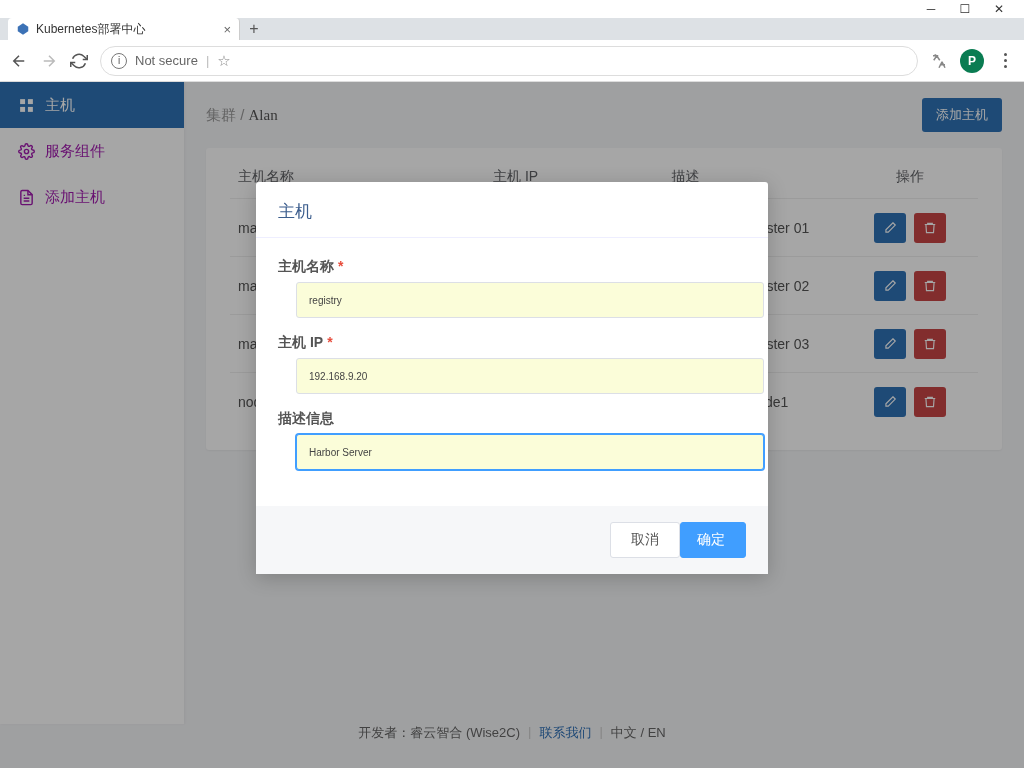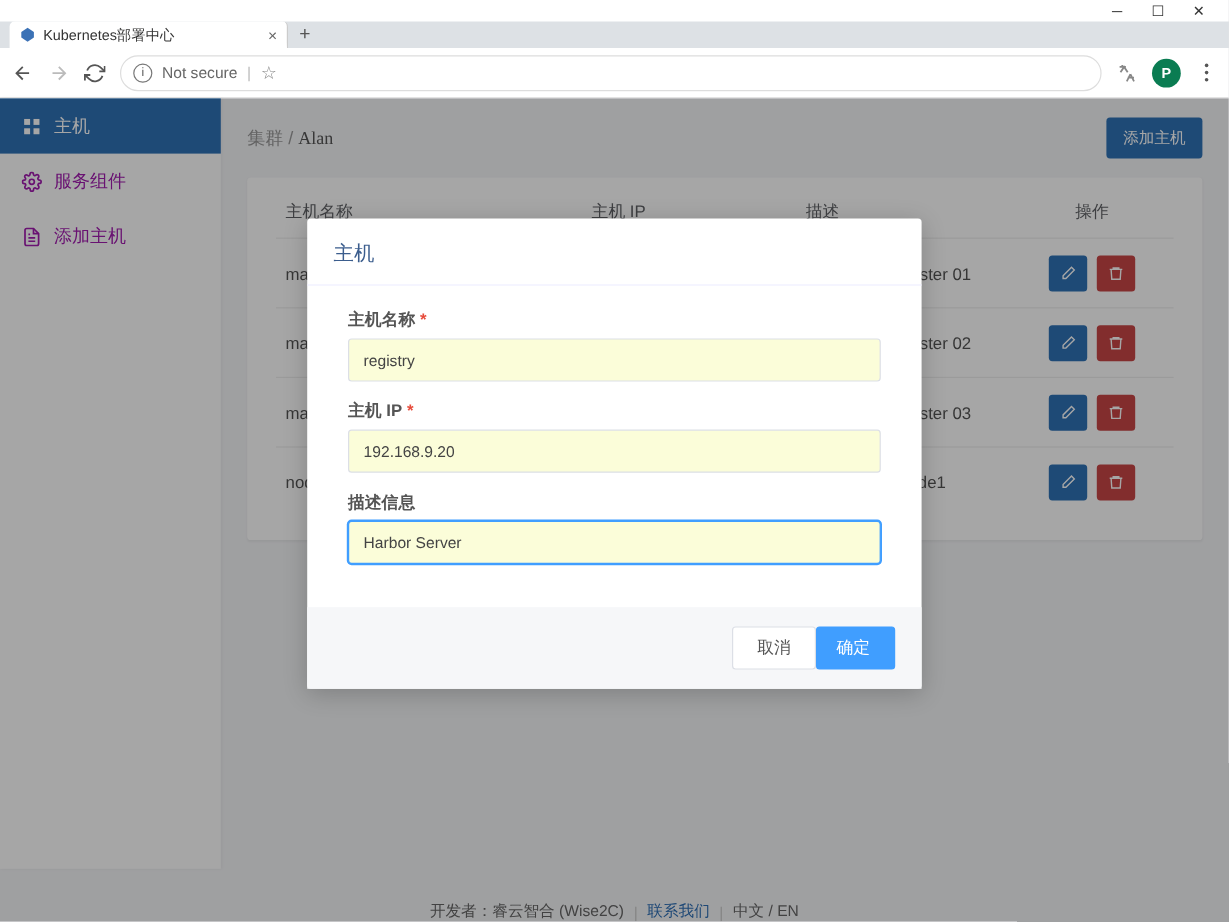--- a/index.html
+++ b/index.html
@@ -55,33 +55,33 @@
 .col3 { flex: 1.4; }
 .col4 { width: 120px; text-align: center; }
 
 .trow { display: flex; align-items: center; height: 58px; border-top: 1px solid #eee; padding: 0 8px; font-size: 14px; color: #555; }
 .actions { display: flex; gap: 8px; justify-content: center; }
 .btn-icon { width: 32px; height: 30px; border-radius: 3px; display: flex; align-items: center; justify-content: center; color: #fff; }
 .btn-edit { background: #2e72b6; }
 .btn-del { background: #c84646; }
 
 
-.footer { height: 44px; display: flex; align-items: flex-end; justify-content: center; font-size: 13px; color: #666; gap: 8px; }
+.footer { height: 44px; display: flex; align-items: flex-start; justify-content: center; font-size: 13px; color: #666; gap: 8px; }
 .footer a { color: #2e6fb5; text-decoration: none; }
 .footer .sep { color: #ccc; }
 
 
 .overlay { position: absolute; inset: 0; background: rgba(0,0,0,0.35); display: flex; align-items: flex-start; justify-content: center; }
 .modal { width: 512px; background: #fff; border-radius: 3px; margin-top: 100px; box-shadow: 0 4px 20px rgba(0,0,0,0.2); display: flex; flex-direction: column; }
 .modal-header { padding: 18px 22px 14px; border-bottom: 1px solid #eef; font-size: 17px; color: #3b5d8d; }
-.modal-body { padding: 20px 34px; }
+.modal-body { padding: 20px 22px; }
 .form-group { margin-bottom: 16px; }
 .form-label { font-size: 14px; color: #555; margin-bottom: 6px; display: block; font-weight: 600; }
 .req { color: #e74c3c; margin-left: 4px; }
-.form-input { width: 100%; height: 36px; border: 1px solid #dcdfe6; border-radius: 3px; padding: 0 12px; font-size: 13px; background: #fbfdd9; color: #444; }
+.form-input { width: 100%; height: 36px; border: 1px solid #dcdfe6; border-radius: 3px; padding: 0 12px; font-size: 10px; background: #fbfdd9; color: #444; margin-left: 18px; }
 .form-input.focused { border-color: #409eff; box-shadow: 0 0 0 1px #409eff; }
 .modal-footer { background: #f6f7f9; padding: 16px 22px; display: flex; justify-content: flex-end; }
 .btn { height: 36px; padding: 0 20px; border-radius: 3px; font-size: 14px; border: 1px solid #dcdfe6; background: #fff; color: #555; }
 .btn-blue { background: #409eff; color: #fff; border-color: #409eff; padding-left: 16px; }
 </style>
 </head>
 <body>
 
 <div class="titlebar">
   <div class="winbtn">─</div>

